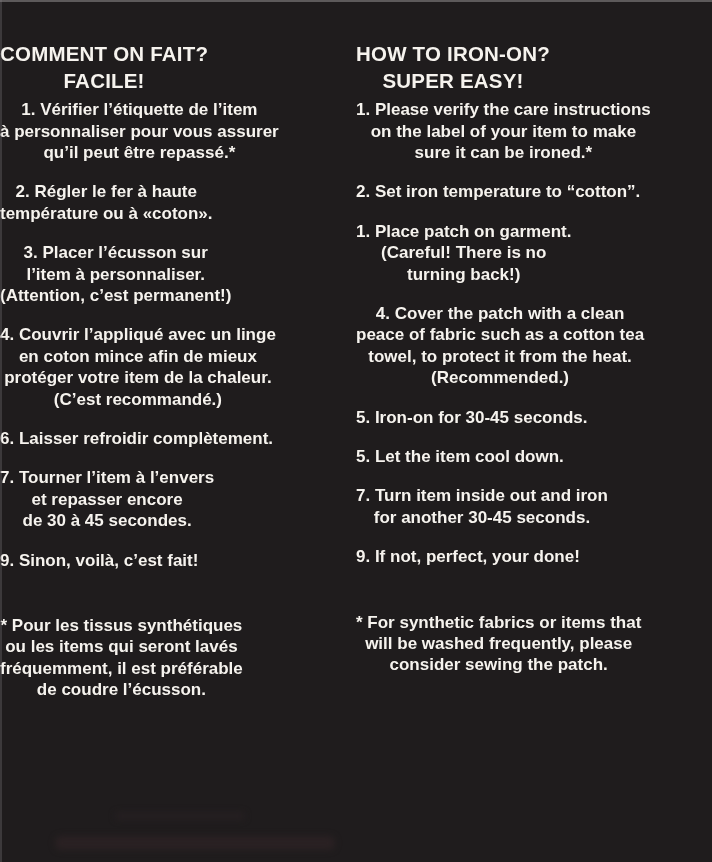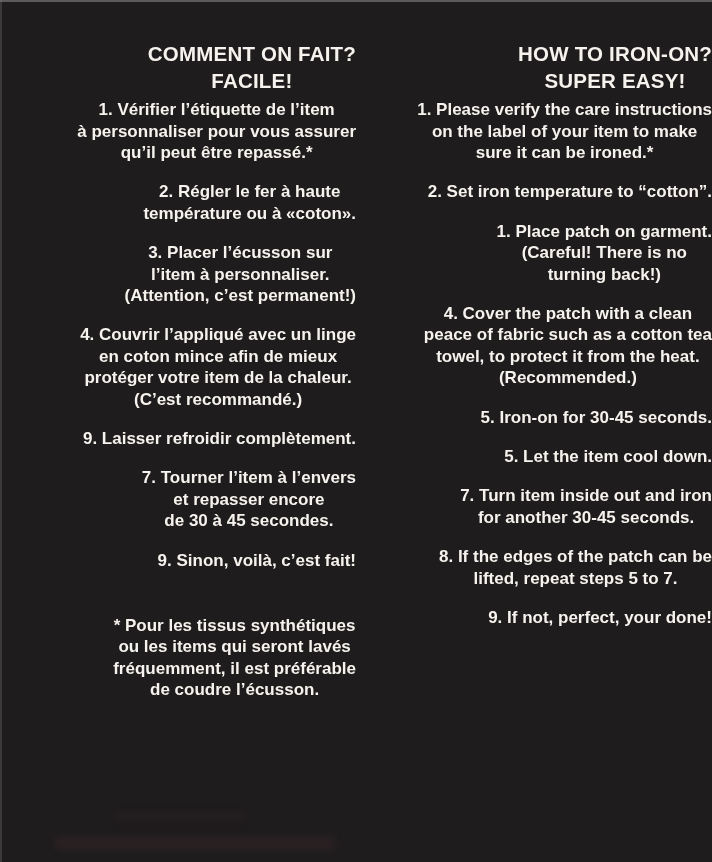--- a/index.html
+++ b/index.html
@@ -6,21 +6,21 @@
   body{
     width:712px;height:862px;
     background:#1f1c1d;
     color:#f6f3ee;
     font-family:"Liberation Sans",sans-serif;
     font-weight:700;
     position:relative;
     overflow:hidden;
   }
   .card{display:flex;padding-top:40px;box-sizing:border-box;height:862px;}
-  .col{width:50%;display:flex;flex-direction:column;align-items:flex-end;text-align:center;}
+  .col{width:50%;display:flex;flex-direction:column;align-items:flex-start;text-align:center;}
   .col-title{
     font-size:20.5px;line-height:1.32;white-space:pre-line;
     letter-spacing:.2px;margin:0 0 4px 0;
   }
   .step{
     font-size:17px;line-height:1.26;white-space:pre-line;
     margin-top:1px;max-width:330px;
   }
   .col-fr .step{max-width:318px;}
   .footnote{
@@ -49,21 +49,21 @@
 qu’il peut être repassé.*</p>
     <p class="step">2. Régler le fer à haute
 température ou à «coton».</p>
     <p class="step">3. Placer l’écusson sur
 l’item à personnaliser.
 (Attention, c’est permanent!)</p>
     <p class="step">4. Couvrir l’appliqué avec un linge
 en coton mince afin de mieux
 protéger votre item de la chaleur.
 (C’est recommandé.)</p>
-    <p class="step">9. Laisser refroidir complètement.</p>
+    <p class="step">6. Laisser refroidir complètement.</p>
     <p class="step">7. Tourner l’item à l’envers
 et repasser encore
 de 30 à 45 secondes.</p>
     <p class="step">9. Sinon, voilà, c’est fait!</p>
     <p class="footnote">* Pour les tissus synthétiques
 ou les items qui seront lavés
 fréquemment, il est préférable
 de coudre l’écusson.</p>
   </div>
 
@@ -78,21 +78,22 @@
 (Careful! There is no
 turning back!)</p>
     <p class="step">4. Cover the patch with a clean
 peace of fabric such as a cotton tea
 towel, to protect it from the heat.
 (Recommended.)</p>
     <p class="step">5. Iron-on for 30-45 seconds.</p>
     <p class="step">5. Let the item cool down.</p>
     <p class="step">7. Turn item inside out and iron
 for another 30-45 seconds.</p>
-    <p class="step">8. If the edges of the patch can be
-lifted, repeat steps 5 to 7.</p>
     <p class="step">9. If not, perfect, your done!</p>
+    <p class="footnote">* For synthetic fabrics or items that
+will be washed frequently, please
+consider sewing the patch.</p>
 
   </div>
 </div>
 
 <div class="bleed2"></div>
 <div class="bleed1"></div>
 
 </body></html>

